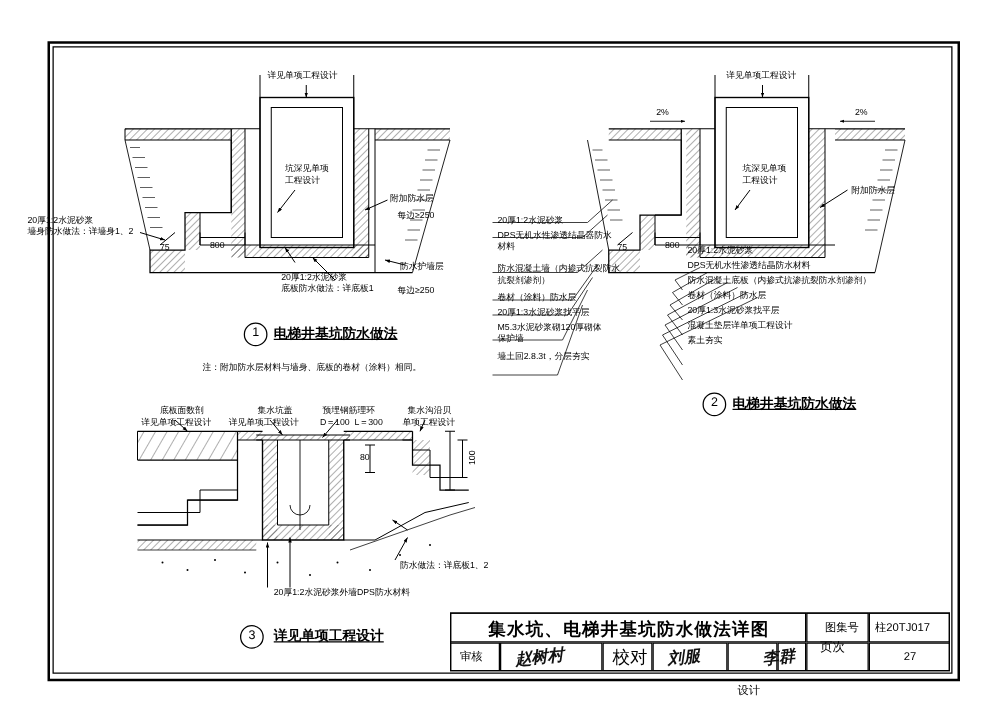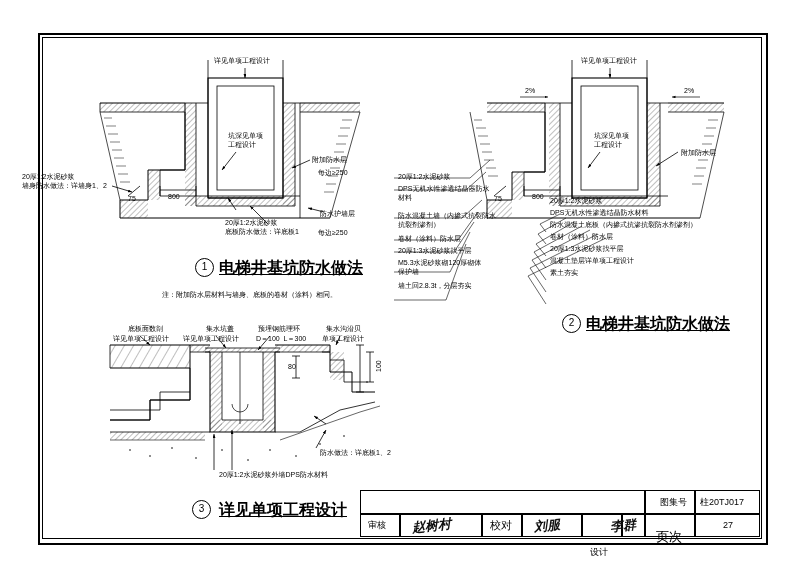--- a/index.html
+++ b/index.html
@@ -1,21 +1,21 @@
 <!DOCTYPE html>
 <html><head>
 <meta charset="utf-8">
 <style>
   html,body{margin:0;padding:0;background:#fff;}
   body{width:800px;height:569px;font-family:"Liberation Sans",sans-serif;color:#000;}
   #sheet{position:relative;width:800px;height:569px;overflow:hidden;background:#fff;}
   .frame-outer{position:absolute;left:38px;top:33px;width:726px;height:508px;border:2px solid #000;}
   .frame-inner{position:absolute;left:42px;top:37px;width:718px;height:500px;border:1px solid #000;}
   .lbl{position:absolute;font-size:7px;line-height:9px;white-space:pre;}
-  .title{position:absolute;font-size:16px;font-weight:bold;line-height:13px;white-space:pre;}
+  .title{position:absolute;font-size:11px;font-weight:bold;line-height:13px;white-space:pre;}
   .ttl-u{text-decoration:underline;}
   .circnum{position:absolute;width:17px;height:17px;border:1.3px solid #000;border-radius:50%;
            font-size:10px;text-align:center;line-height:16px;}
   svg.dw{position:absolute;left:0;top:0;width:800px;height:569px;pointer-events:none;}
   
   .tb{position:absolute;box-sizing:border-box;border:1px solid #000;}
   .big-title{position:absolute;font-size:14px;font-weight:bold;letter-spacing:1px;white-space:nowrap;}
   .sig{position:absolute;font-family:"Liberation Serif",serif;font-style:italic;font-size:13px;
        font-weight:bold;transform:rotate(-6deg);color:#111;}
 </style>
@@ -300,38 +300,39 @@
   <div class="lbl" style="left:288px;top:362px;">80</div>
   <div class="lbl" style="left:374px;top:372px;transform:rotate(-90deg);transform-origin:left top;">100</div>
   <div class="lbl" style="left:219px;top:470px;">20厚1:2水泥砂浆外墙DPS防水材料</div>
   <div class="lbl" style="left:320px;top:448px;">防水做法：详底板1、2</div>
 
   <div class="circnum" style="left:192px;top:500px;">3</div>
   <div class="title ttl-u" style="left:219px;top:503px;">详见单项工程设计</div>
 
   <div class="tb" style="left:360px;top:490px;width:400px;height:47px;"></div>
   <div class="tb" style="left:360px;top:490px;width:285px;height:24px;"></div>
+  <div class="big-title" style="left:383px;top:495px;width:240px;text-align:center;">集水坑、电梯井基坑防水做法详图</div>
 
   <div class="tb" style="left:645px;top:490px;width:50px;height:24px;"></div>
   <div class="lbl" style="left:660px;top:498px;font-size:9px;">图集号</div>
   <div class="tb" style="left:695px;top:490px;width:65px;height:24px;"></div>
   <div class="lbl" style="left:700px;top:498px;font-size:9px;">柱20TJ017</div>
 
   <div class="tb" style="left:645px;top:514px;width:50px;height:23px;"></div>
-  <div class="lbl" style="left:656px;top:532px;font-size:13px;">页次</div>
+  <div class="lbl" style="left:656px;top:514px;font-size:10px;">页次</div>
   <div class="tb" style="left:695px;top:514px;width:65px;height:23px;"></div>
   <div class="lbl" style="left:723px;top:521px;font-size:9px;">27</div>
 
   <div class="tb" style="left:360px;top:514px;width:40px;height:23px;"></div>
   <div class="lbl" style="left:368px;top:521px;font-size:9px;">审核</div>
   <div class="tb" style="left:400px;top:514px;width:82px;height:23px;"></div>
   <div class="sig" style="left:412px;top:517px;">赵树村</div>
 
   <div class="tb" style="left:482px;top:514px;width:40px;height:23px;"></div>
-  <div class="lbl" style="left:490px;top:521px;font-size:11px;">校对</div>
+  <div class="lbl" style="left:490px;top:521px;font-size:14px;">校对</div>
   <div class="tb" style="left:522px;top:514px;width:60px;height:23px;"></div>
   <div class="sig" style="left:534px;top:517px;">刘服</div>
 
   <div class="tb" style="left:582px;top:514px;width:40px;height:23px;"></div>
   <div class="lbl" style="left:590px;top:548px;font-size:9px;">设计</div>
   <div class="tb" style="left:622px;top:514px;width:23px;height:23px;"></div>
   <div class="sig" style="left:610px;top:517px;">李群</div>
 
 </div>
 

